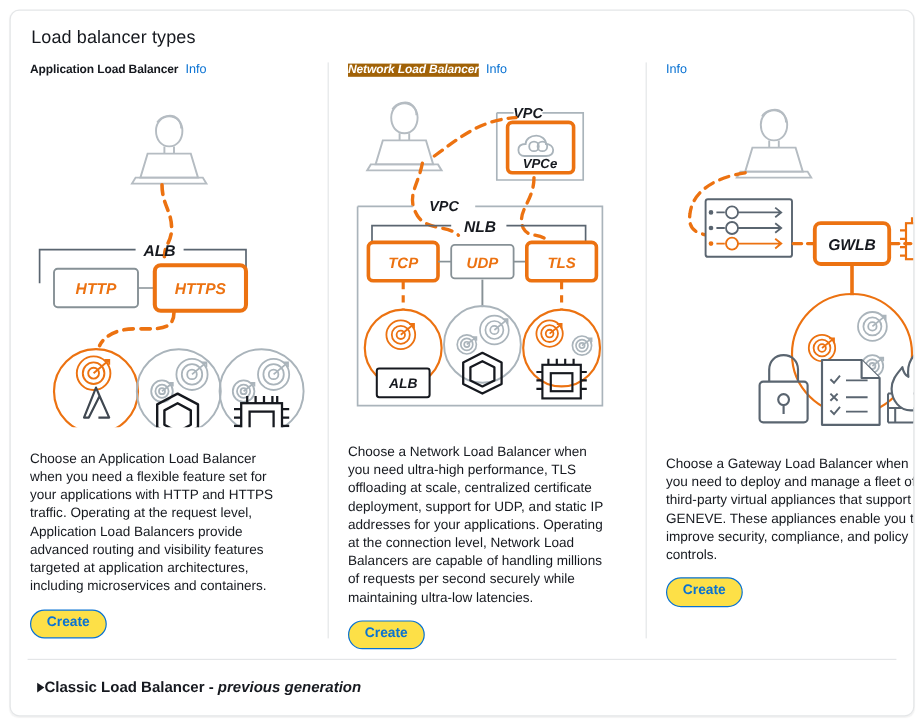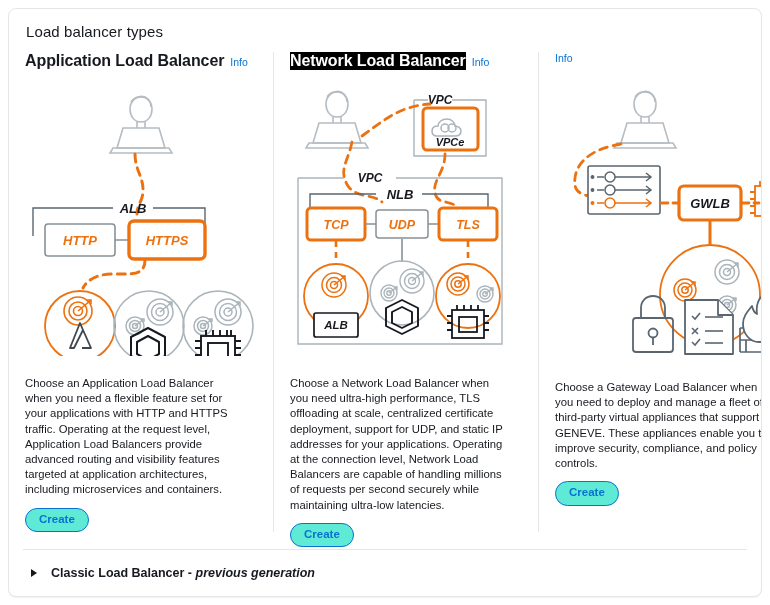--- a/index.html
+++ b/index.html
@@ -62,28 +62,29 @@
   }
 
   .col-header {
     display: flex;
     align-items: baseline;
     gap: 6px;
     height: 22px;
     margin-bottom: 4px;
   }
   .col-title {
-    font-size: 16px;
+    font-size: 10px;
     font-weight: bold;
     color: #16191f;
     letter-spacing: -0.1px;
   }
   .col-title.selected {
-    background: #000000;
+    background: #a16207;
     color: #ffffff;
+    font-style: italic;
   }
   .info-link {
     font-size: 10.5px;
     color: #0972d3;
     font-weight: normal;
     cursor: pointer;
   }
 
   .diagram {
     height: 278px;
@@ -100,21 +101,21 @@
     margin-top: 20px;
     max-width: 215px;
   }
 
   .create-btn {
     margin-top: 10px;
     display: inline-block;
     align-self: flex-start;
     border: 1px solid #0972d3;
     color: #0972d3;
-    background: #5eead4;
+    background: #fde047;
     font-size: 11.5px;
     font-weight: bold;
     padding: 5px 13px 6px 13px;
     border-radius: 16px;
     cursor: pointer;
     line-height: 1;
   }
 
   .footer-div {
     position: absolute;
@@ -127,21 +128,21 @@
 
   .classic-row {
     position: absolute;
     left: 0;
     right: 0;
     bottom: 0;
     height: 46px;
     display: flex;
     align-items: center;
     padding-left: 22px;
-    gap: 14px;
+    gap: 0;
     cursor: pointer;
   }
   .caret {
     width: 0; height: 0;
     border-left: 6px solid #16191f;
     border-top: 4.5px solid transparent;
     border-bottom: 4.5px solid transparent;
   }
   .classic-label {
     font-size: 12.5px;

